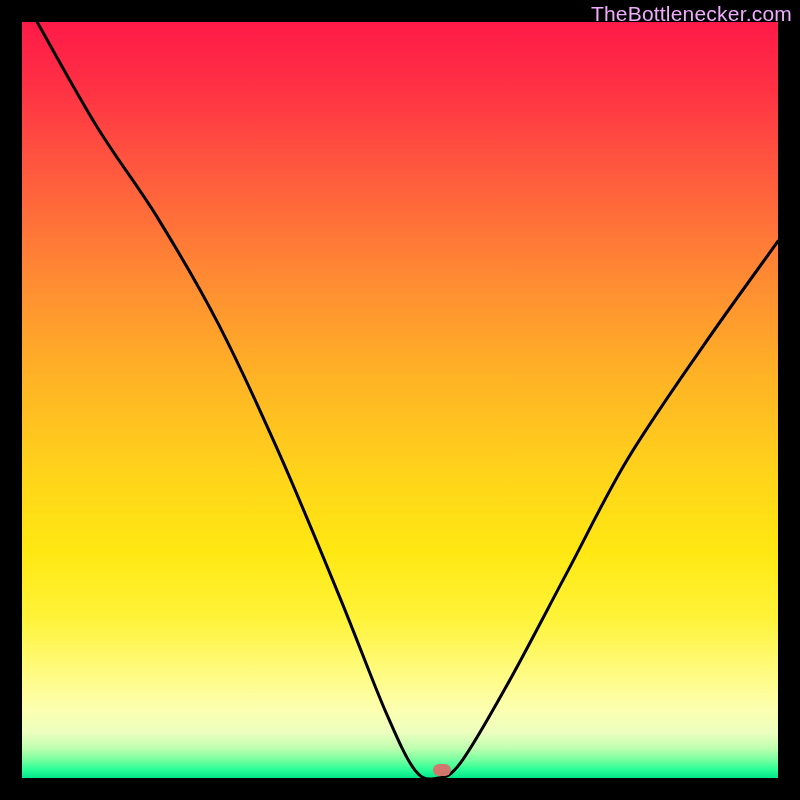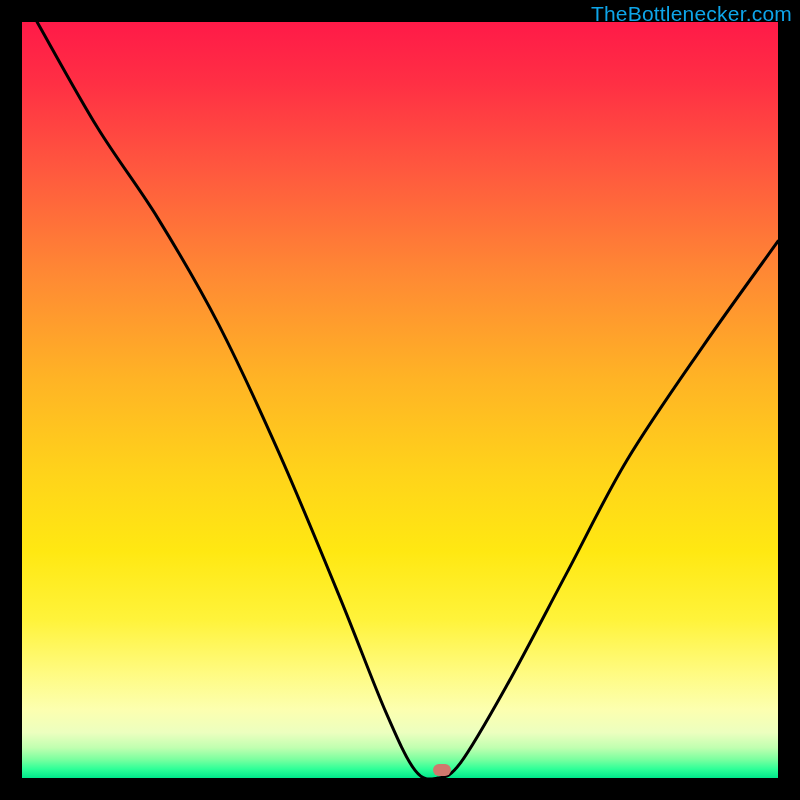--- a/index.html
+++ b/index.html
@@ -41,21 +41,21 @@
       #c0ffb0 96%,
       #7dffa0 97.5%,
       #2fff98 98.8%,
       #00e78a 100%
     );
   }
   .watermark {
     position: absolute;
     top: 2px;
     right: 8px;
-    color: #0ea5e9;
+    color: #f0abfc;
     font-size: 21px;
     font-weight: 500;
     letter-spacing: 0.2px;
     z-index: 5;
   }
   svg.curve {
     position: absolute;
     left: 0;
     top: 0;
     width: 756px;

